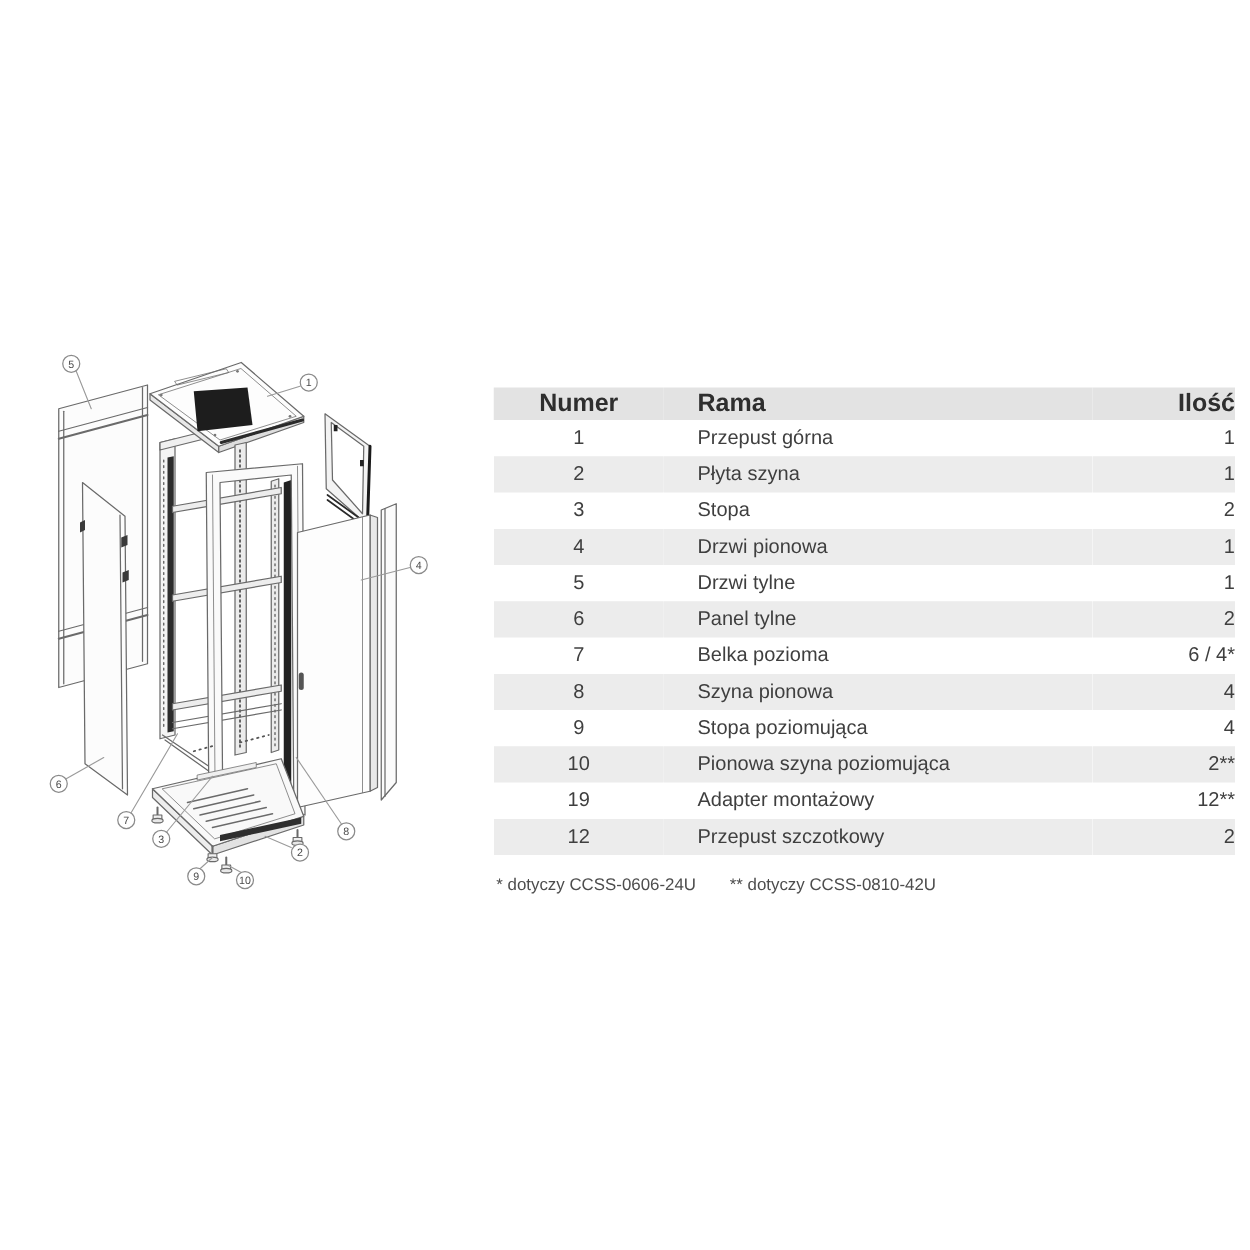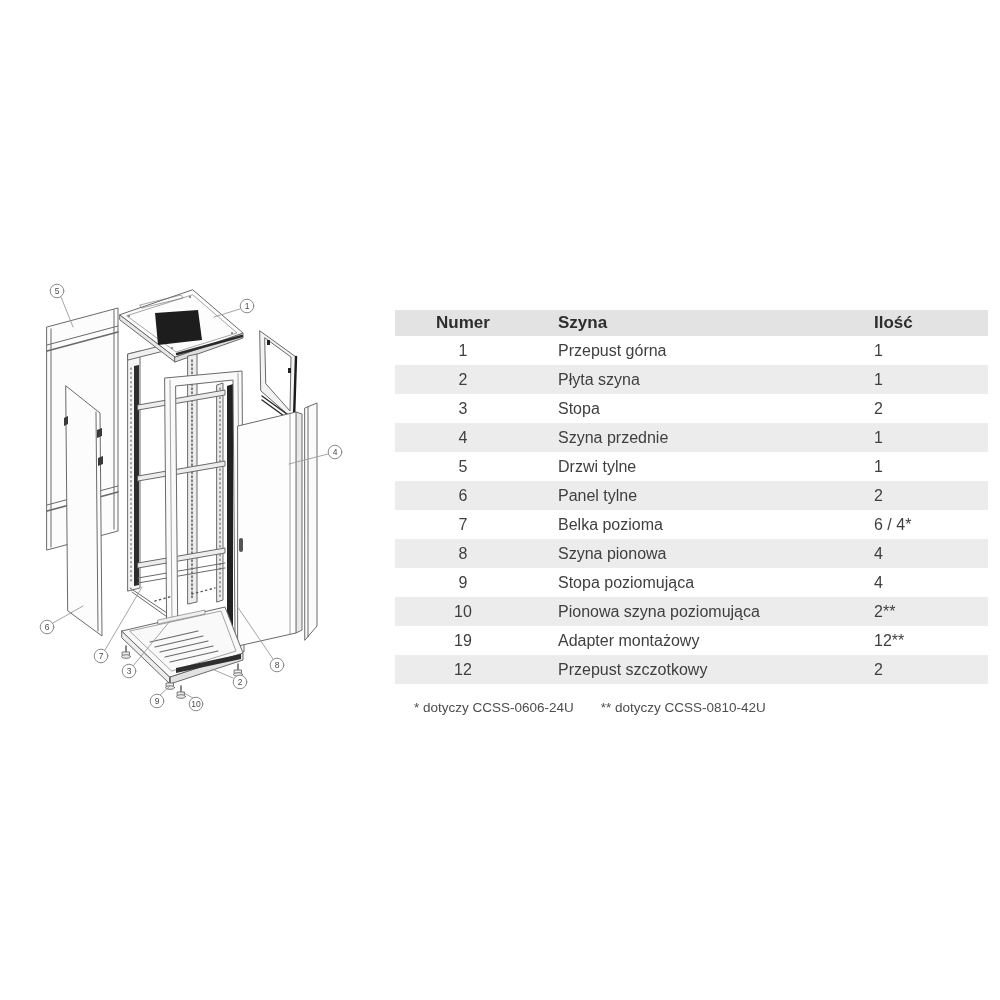--- a/index.html
+++ b/index.html
@@ -11,33 +11,33 @@
   .diagram{position:absolute;left:30px;top:268px;width:345px;height:460px;}
   .diagram svg{display:block;width:100%;height:100%;}
   .callout-text{font-size:8.5px;fill:#4a4a4a;font-family:"Liberation Sans",sans-serif;}
   
   table.parts{
     position:absolute;left:395px;top:310px;width:566px;
     border-collapse:collapse;table-layout:fixed;
   }
   table.parts th{
     height:26px;padding:0;background:#e3e3e3;
-    font-size:17px;font-weight:bold;color:#2e2e2e;line-height:26px;
+    font-size:20px;font-weight:bold;color:#2e2e2e;line-height:26px;
   }
   table.parts td{
     height:29px;padding:0;font-size:16px;color:#3f3f3f;line-height:29px;
     white-space:nowrap;overflow:hidden;
   }
   .c-num{width:136px;text-align:center;}
   .c-name{width:316px;text-align:left;padding-left:27px !important;}
-  .c-qty{width:114px;text-align:left;}
+  .c-qty{width:114px;text-align:right;}
   table.parts tbody tr.alt{background:#ececec;}
   
   .footnotes{
-    position:absolute;left:414px;top:700px;width:566px;
+    position:absolute;left:397px;top:700px;width:566px;
     font-size:13.5px;color:#4d4d4d;white-space:nowrap;
   }
   .footnotes .fn-1{display:inline-block;width:183px;}
 </style>
 </head>
 <body>
 
 <div class="canvas">
 
   <div class="diagram">
@@ -217,21 +217,21 @@
           </g>
         </g>
       </g>
     </svg>
   </div>
 
   <table class="parts">
     <thead>
       <tr>
         <th class="c-num">Numer</th>
-        <th class="c-name">Szyna</th>
+        <th class="c-name">Rama</th>
         <th class="c-qty">Ilość</th>
       </tr>
     </thead>
     <tbody>
       <tr>
         <td class="c-num">1</td>
         <td class="c-name">Przepust górna</td>
         <td class="c-qty">1</td>
       </tr>
       <tr class="alt">
@@ -239,21 +239,21 @@
         <td class="c-name">Płyta szyna</td>
         <td class="c-qty">1</td>
       </tr>
       <tr>
         <td class="c-num">3</td>
         <td class="c-name">Stopa</td>
         <td class="c-qty">2</td>
       </tr>
       <tr class="alt">
         <td class="c-num">4</td>
-        <td class="c-name">Szyna przednie</td>
+        <td class="c-name">Drzwi pionowa</td>
         <td class="c-qty">1</td>
       </tr>
       <tr>
         <td class="c-num">5</td>
         <td class="c-name">Drzwi tylne</td>
         <td class="c-qty">1</td>
       </tr>
       <tr class="alt">
         <td class="c-num">6</td>
         <td class="c-name">Panel tylne</td>

